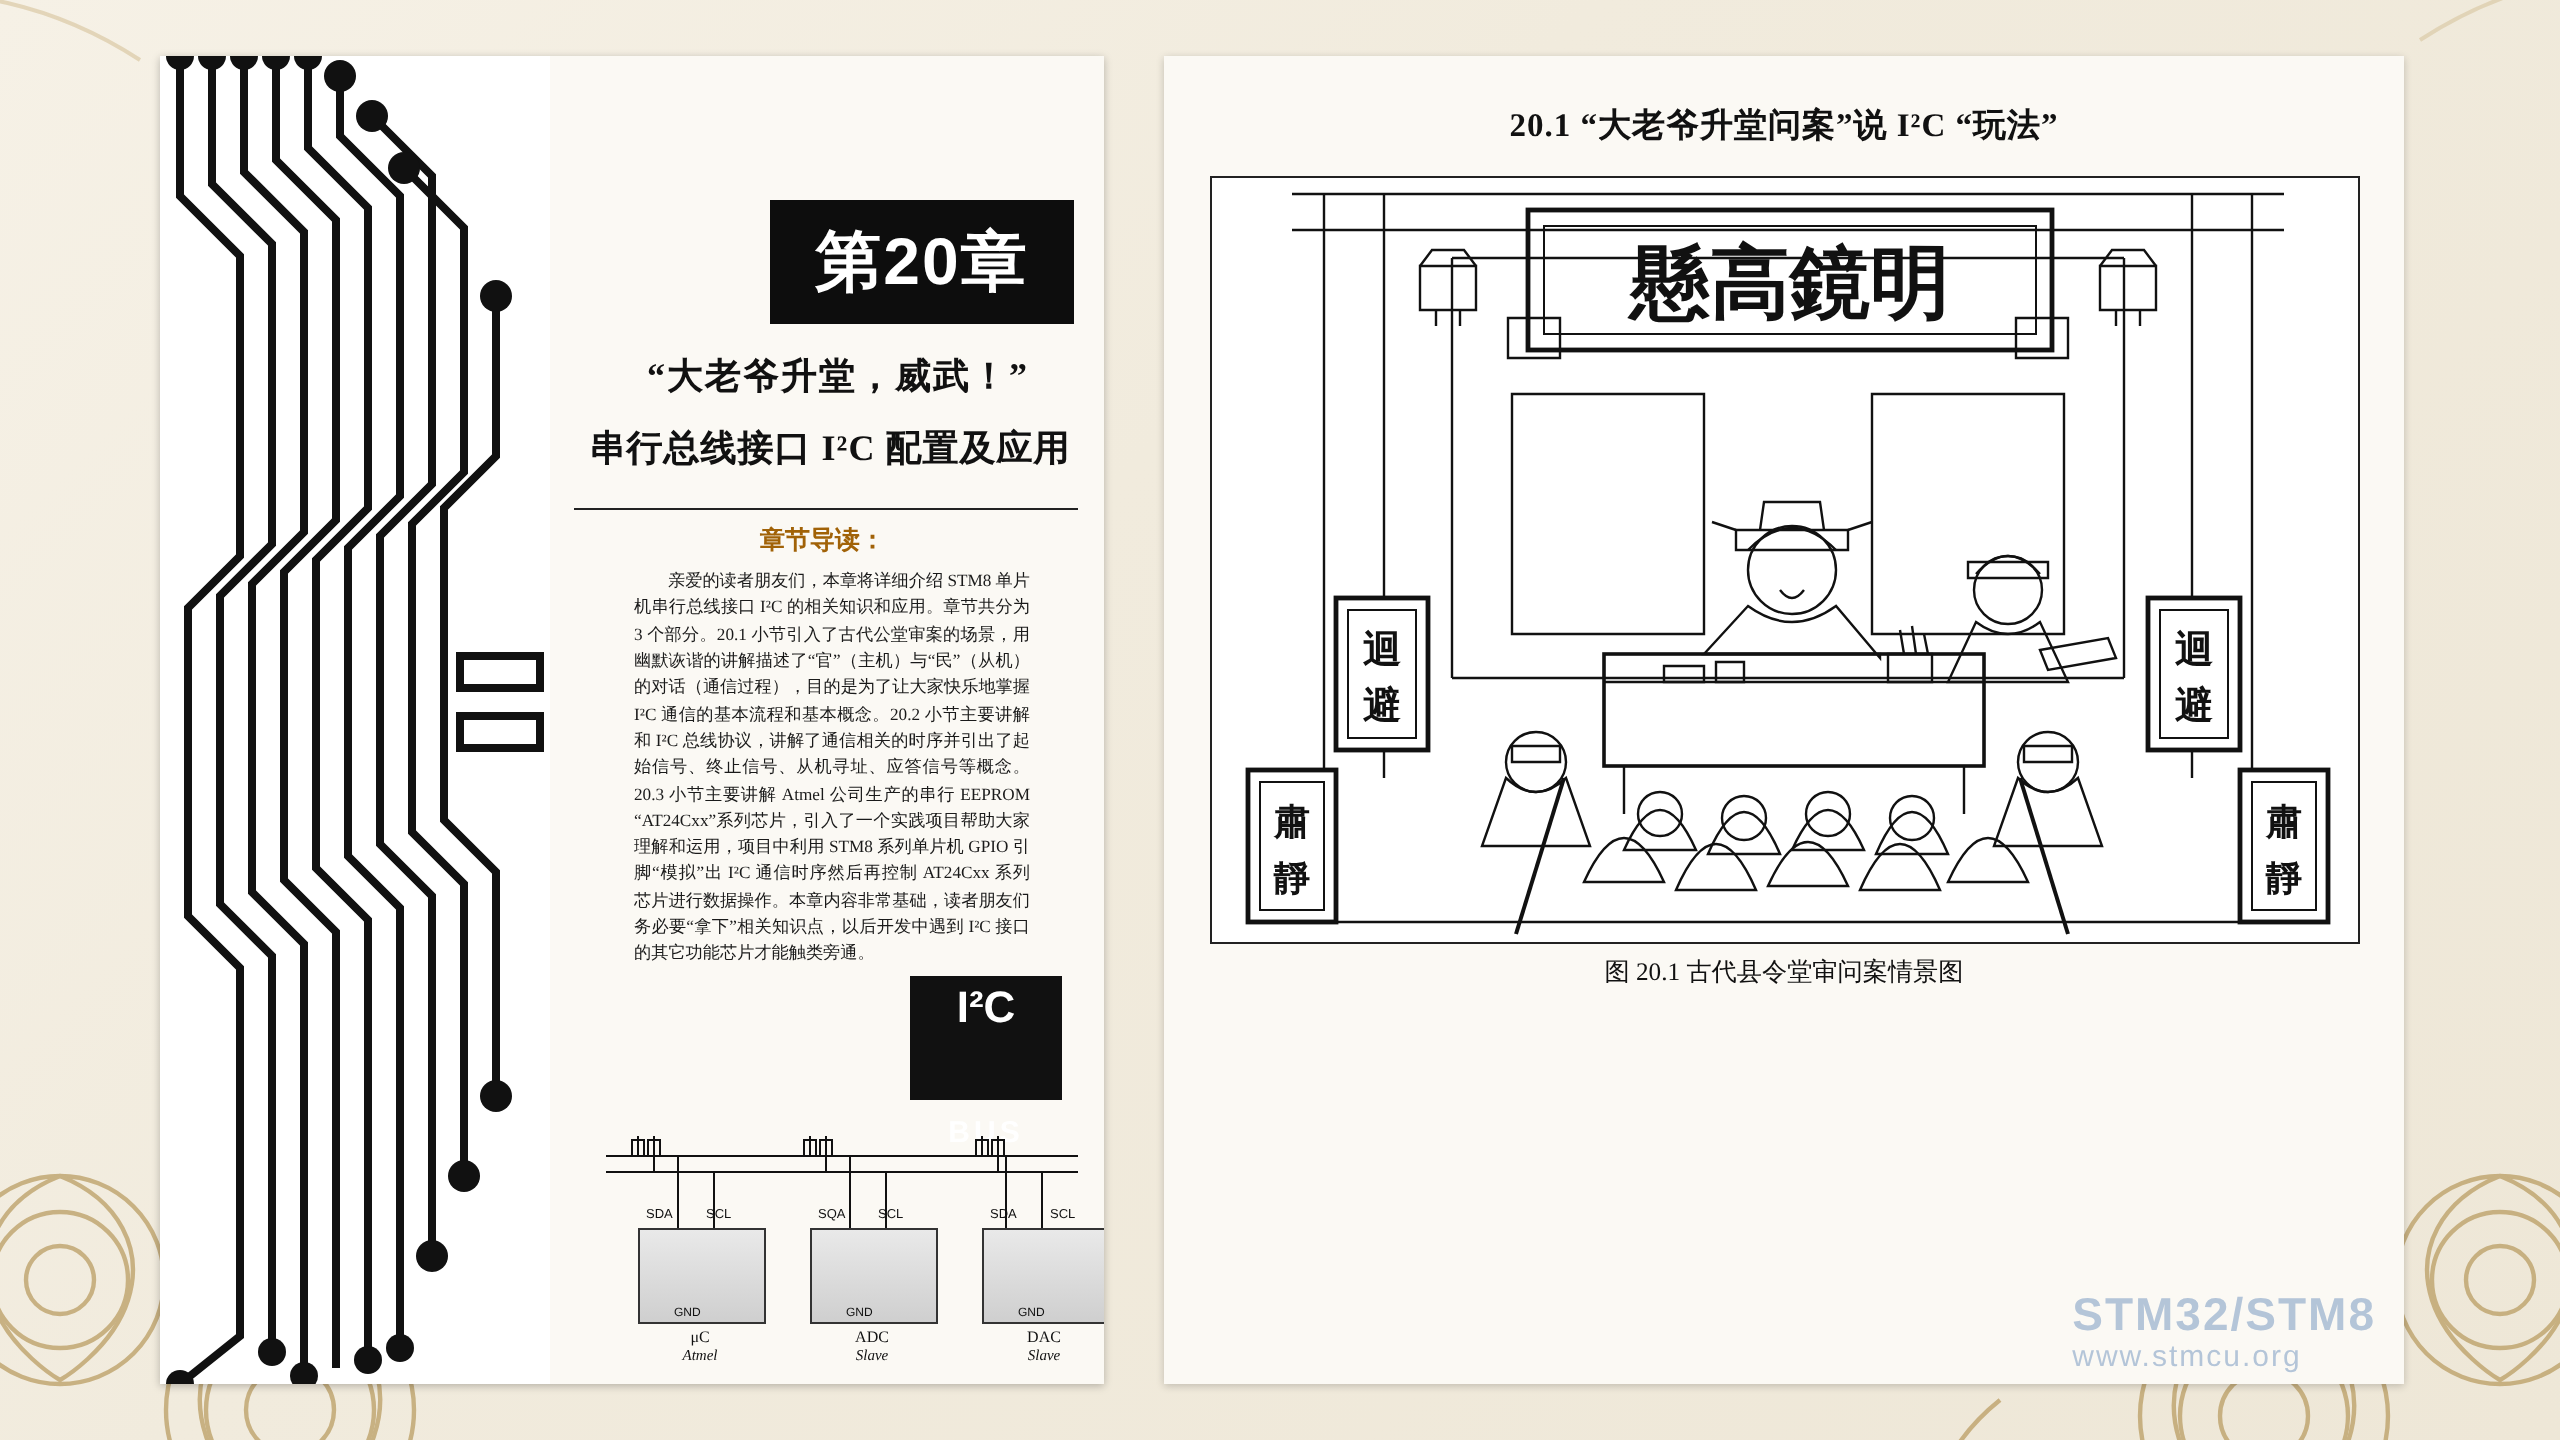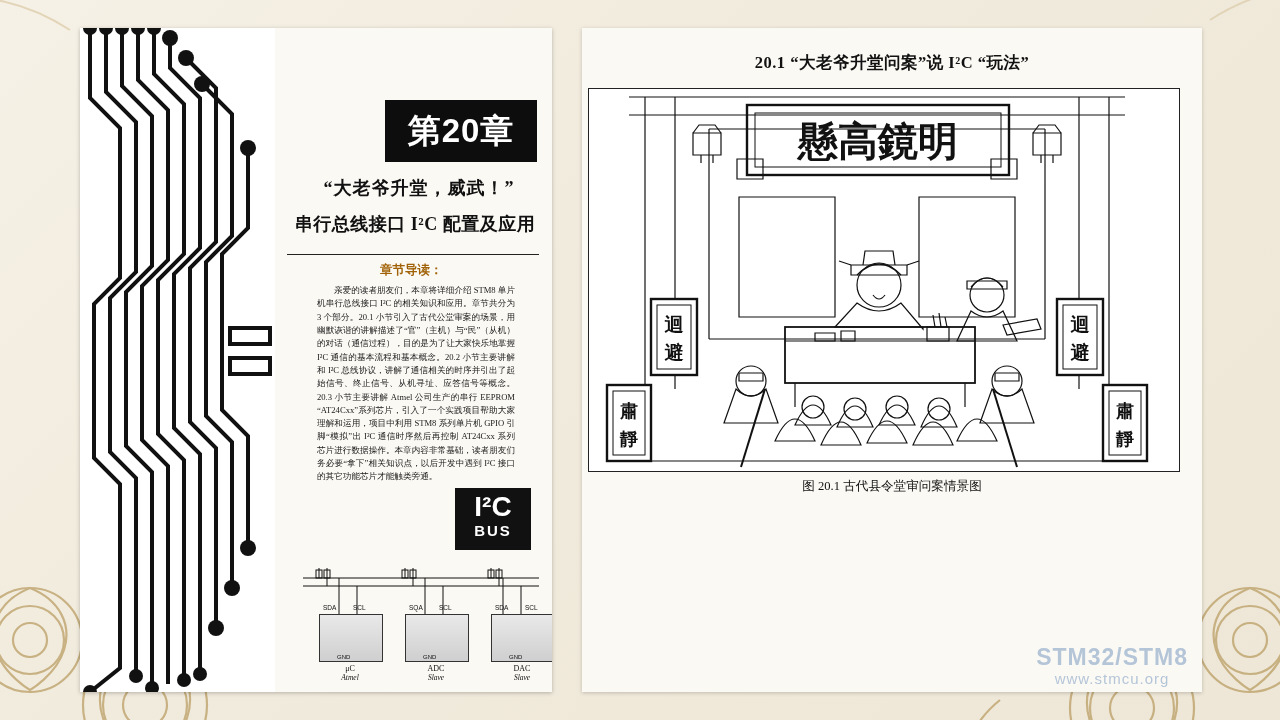--- a/index.html
+++ b/index.html
@@ -123,31 +123,32 @@
     top: 460px;
     width: 76px;
     height: 62px;
     background: #111;
     color: #fff;
     text-align: center;
     font-family: "Liberation Sans", sans-serif;
   }
   .i2c-logo .big {
     display: block;
-    font-size: 28px;
+    font-size: 22px;
     font-weight: bold;
     line-height: 1.15;
     padding-top: 3px;
   }
   .i2c-logo .bus {
     display: block;
     font-size: 15px;
     font-weight: bold;
     letter-spacing: 2px;
     line-height: 1;
+    margin-top: 43px;
   }
   .schematic {
     position: absolute;
     left: 22px;
     top: 540px;
     width: 248px;
     height: 118px;
   }
   .chip {
     position: absolute;
@@ -199,38 +200,38 @@
   }
   .para {
     margin: 0 34px 2px 34px;
     font-size: 13.2px;
     line-height: 1.62;
     color: #111;
     text-align: justify;
     text-indent: 26.4px;
   }
   .figure-box {
-    margin: 14px 22px 0 6px;
+    margin: 14px 22px 0 23px;
     height: 382px;
     background: #ffffff;
     border: 1px solid #222;
     position: relative;
     overflow: hidden;
   }
   .fig-caption {
     margin-top: 6px;
     text-align: center;
     font-size: 12.6px;
     color: #111;
   }
   .watermark {
     position: absolute;
     right: 14px;
     bottom: 6px;
-    text-align: center;
+    text-align: left;
     font-family: "Liberation Sans", sans-serif;
     color: #a8bcd4;
     opacity: 0.85;
     line-height: 1;
   }
   .watermark .wm1 { font-size: 23px; font-weight: bold; letter-spacing: 1px; }
   .watermark .wm2 { font-size: 15px; letter-spacing: 1px; display:block; margin-top: 2px;}
 </style>
 </head>
 <body>

